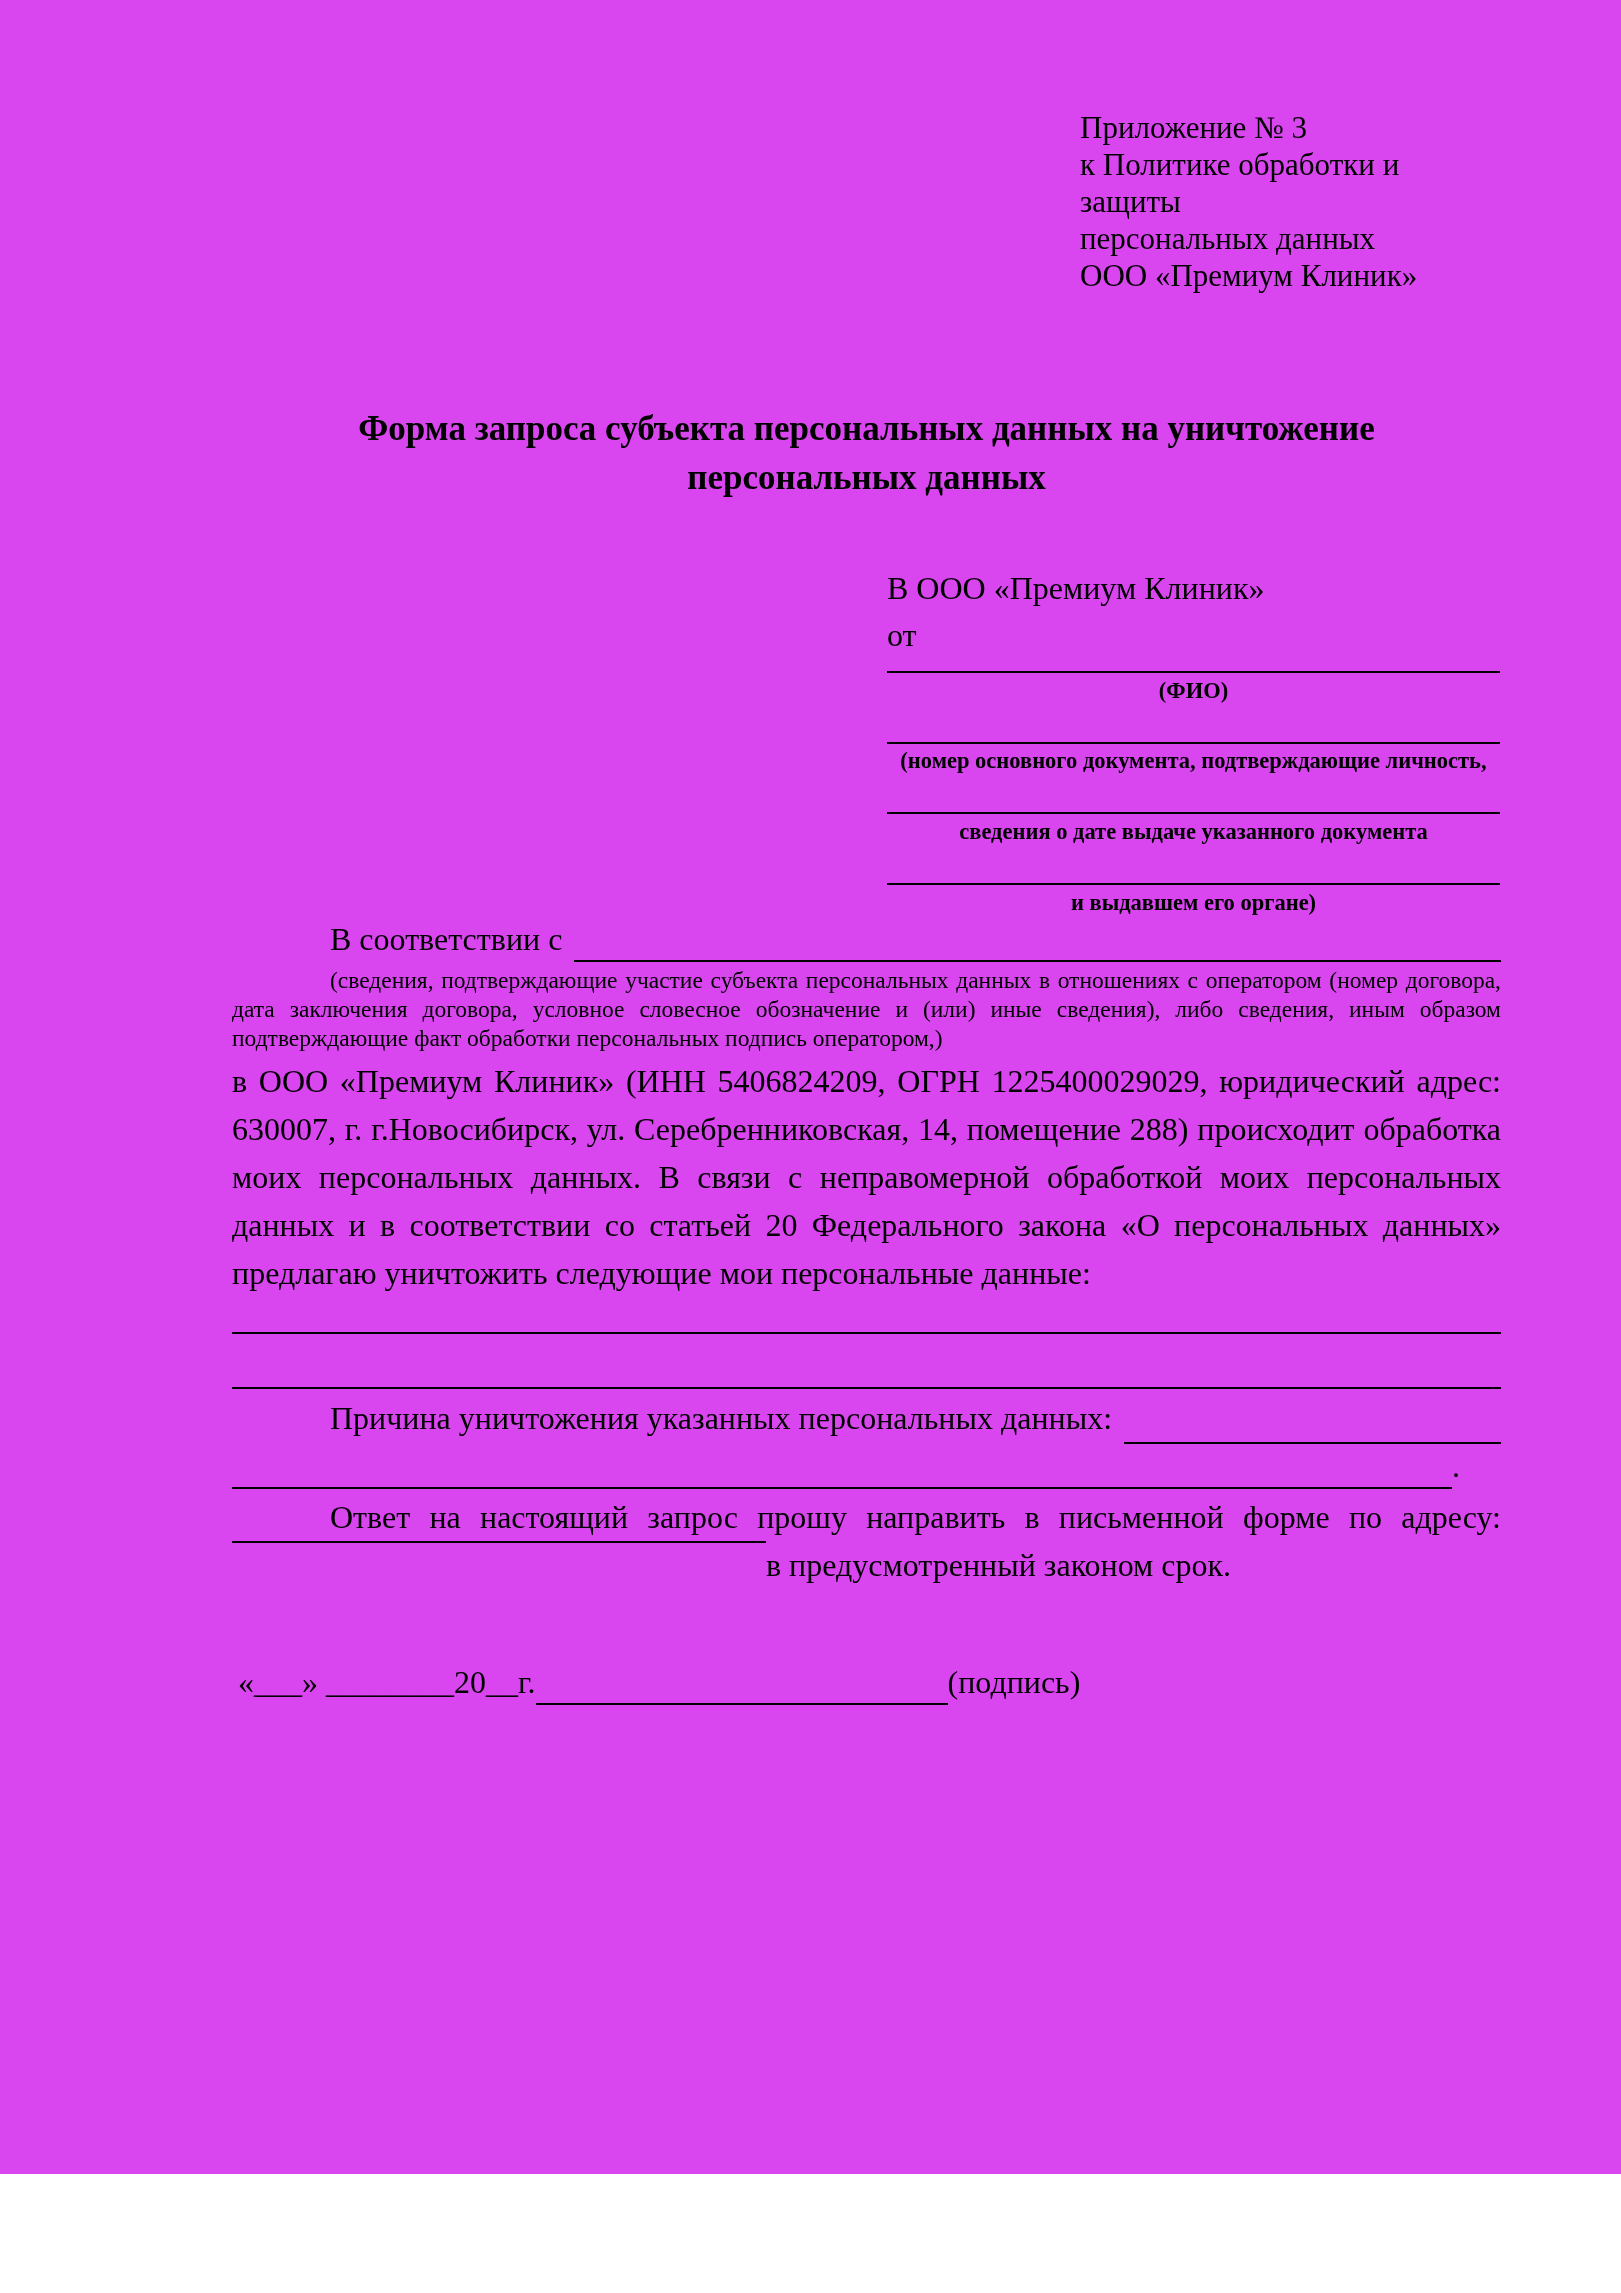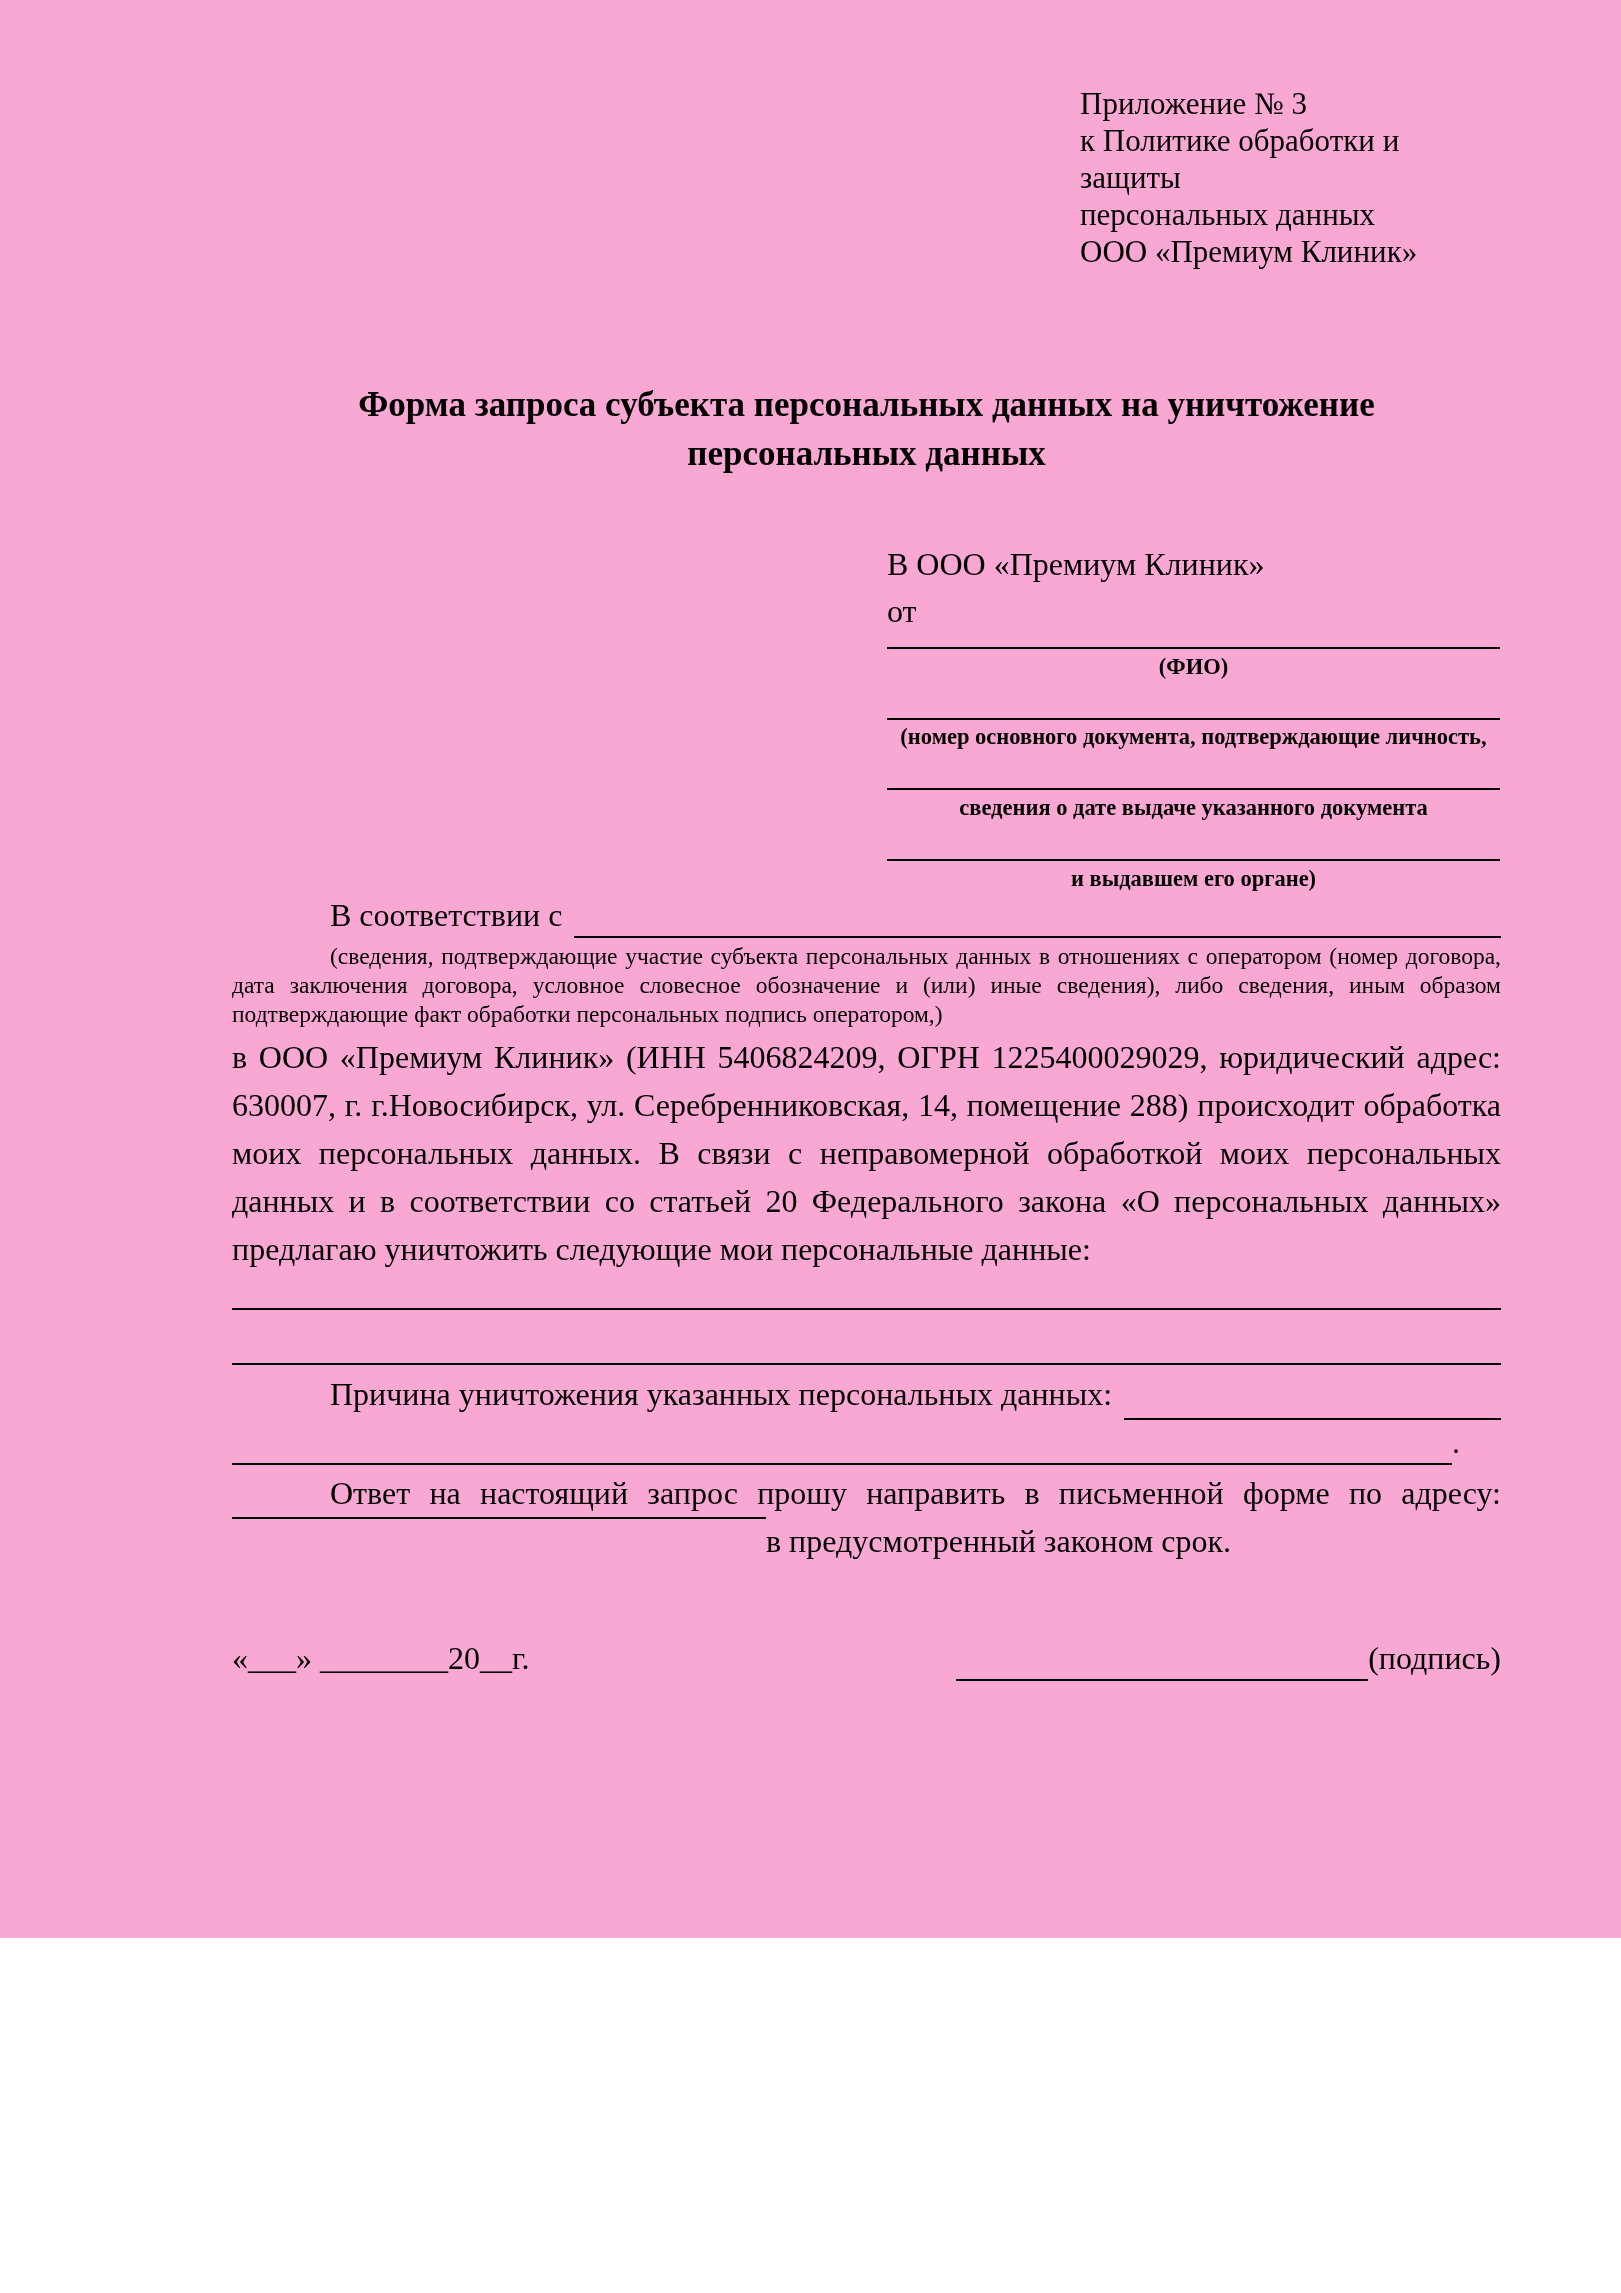--- a/index.html
+++ b/index.html
@@ -4,23 +4,23 @@
 <style>
   * { margin:0; padding:0; box-sizing:border-box; }
   html, body { background:#ffffff; }
   body {
     width:1621px; height:2294px;
     font-family:"Liberation Serif","DejaVu Serif",serif;
     color:#000;
   }
   .page {
     position:relative;
-    width:1621px; height:1938px;
-    padding:85px 120px 0 232px;
-    background:#f9a8d4;
+    width:1621px; height:2174px;
+    padding:109px 120px 0 232px;
+    background:#d946ef;
     overflow:hidden;
   }
   
   .header-note {
     margin-left:848px;
     font-size:31px;
     line-height:37px;
   }
   
   .doc-title {
@@ -102,24 +102,25 @@
     font-size:32px;
     line-height:48px;
   }
   .address-row .uline {
     width:534px;
     border-bottom:2.9px solid #000;
   }
   .sign-row {
     margin-top:71px;
     display:flex;
-    justify-content:space-between;
+    justify-content:flex-start;
     align-items:flex-end;
     font-size:32px;
     line-height:45px;
+    margin-left:6px;
   }
   .sig-group { display:flex; align-items:flex-end; }
   .sig-line { width:412px; border-bottom:2.9px solid #000; height:39px; }
 </style>
 </head>
 <body>
 
 <div class="page">
 
   <div class="header-note">

